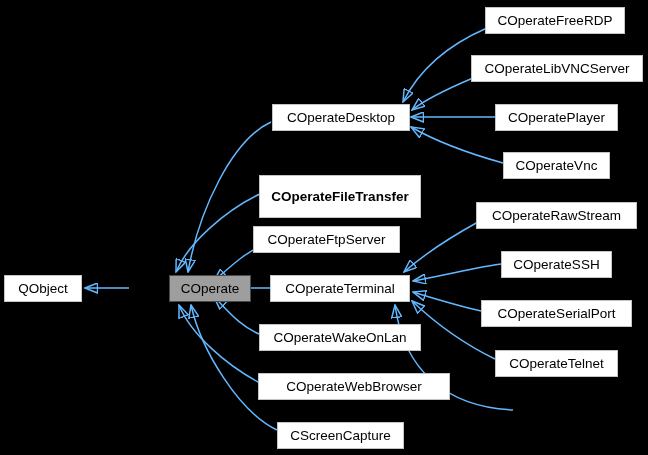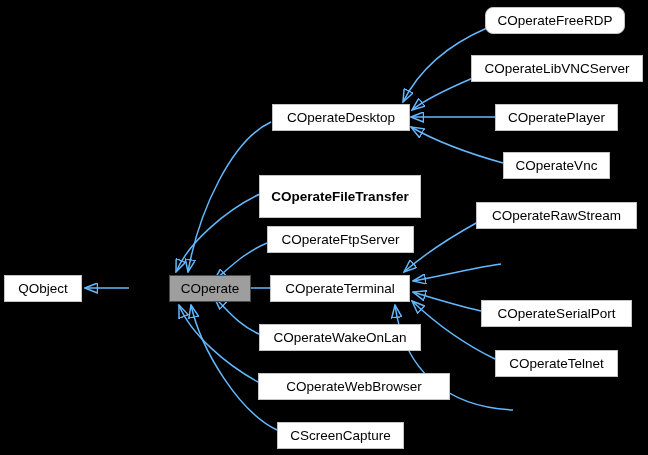--- a/index.html
+++ b/index.html
@@ -79,27 +79,28 @@
     <path marker-end="url(#arrow)" d="M 481,311 C 455,305 436,299 413,292"></path>
     <path marker-end="url(#arrow)" d="M 495,359 C 462,343 432,320 412,301"></path>
     <path marker-end="url(#arrow)" d="M 513,410 C 448,407 404,372 395,305"></path>
   </svg>
 
   <div class="node" style="left:4px;   top:275px; width:78px;  height:27px;">QObject</div>
   <div class="node highlight" style="left:129px; top:275px; width:82px; height:27px;">COperate</div>
 
   <div class="node" style="left:272px; top:104px; width:138px; height:27px;">COperateDesktop</div>
   <div class="node" style="left:259px; top:175px; width:162px; height:43px;font-weight:bold;">COperateFileTransfer</div>
-  <div class="node" style="left:267px; top:226px; width:147px; height:27px;">COperateFtpServer</div>
+  <div class="node" style="left:253px; top:226px; width:147px; height:27px;">COperateFtpServer</div>
   <div class="node" style="left:270px; top:275px; width:140px; height:27px;">COperateTerminal</div>
   <div class="node" style="left:259px; top:324px; width:162px; height:27px;">COperateWakeOnLan</div>
   <div class="node" style="left:258px; top:373px; width:192px; height:27px;">COperateWebBrowser</div>
   <div class="node" style="left:277px; top:422px; width:127px; height:27px;">CScreenCapture</div>
 
-  <div class="node" style="left:485px; top:7px;   width:140px; height:27px;border-radius:8px;">COperateFreeRDP</div>
+  <div class="node" style="left:485px; top:7px;   width:140px; height:27px;">COperateFreeRDP</div>
   <div class="node" style="left:471px; top:55px;  width:172px; height:27px;">COperateLibVNCServer</div>
   <div class="node" style="left:495px; top:104px; width:123px; height:27px;">COperatePlayer</div>
   <div class="node" style="left:503px; top:152px; width:107px; height:27px;">COperateVnc</div>
   <div class="node" style="left:476px; top:202px; width:161px; height:27px;">COperateRawStream</div>
+  <div class="node" style="left:501px; top:251px; width:111px; height:27px;">COperateSSH</div>
   <div class="node" style="left:481px; top:300px; width:151px; height:27px;">COperateSerialPort</div>
   <div class="node" style="left:495px; top:350px; width:123px; height:27px;">COperateTelnet</div>
 
 </div>
 
 </body></html>

